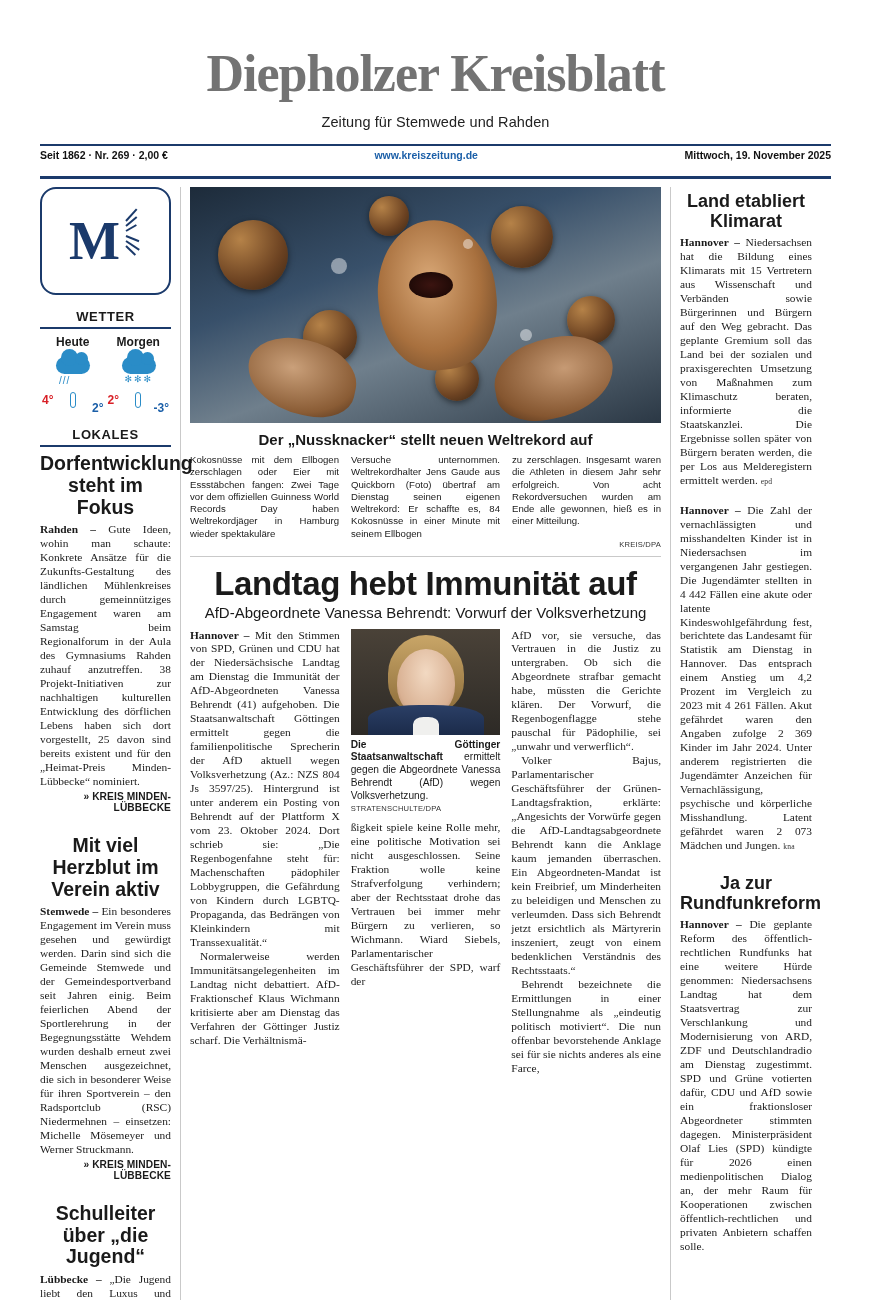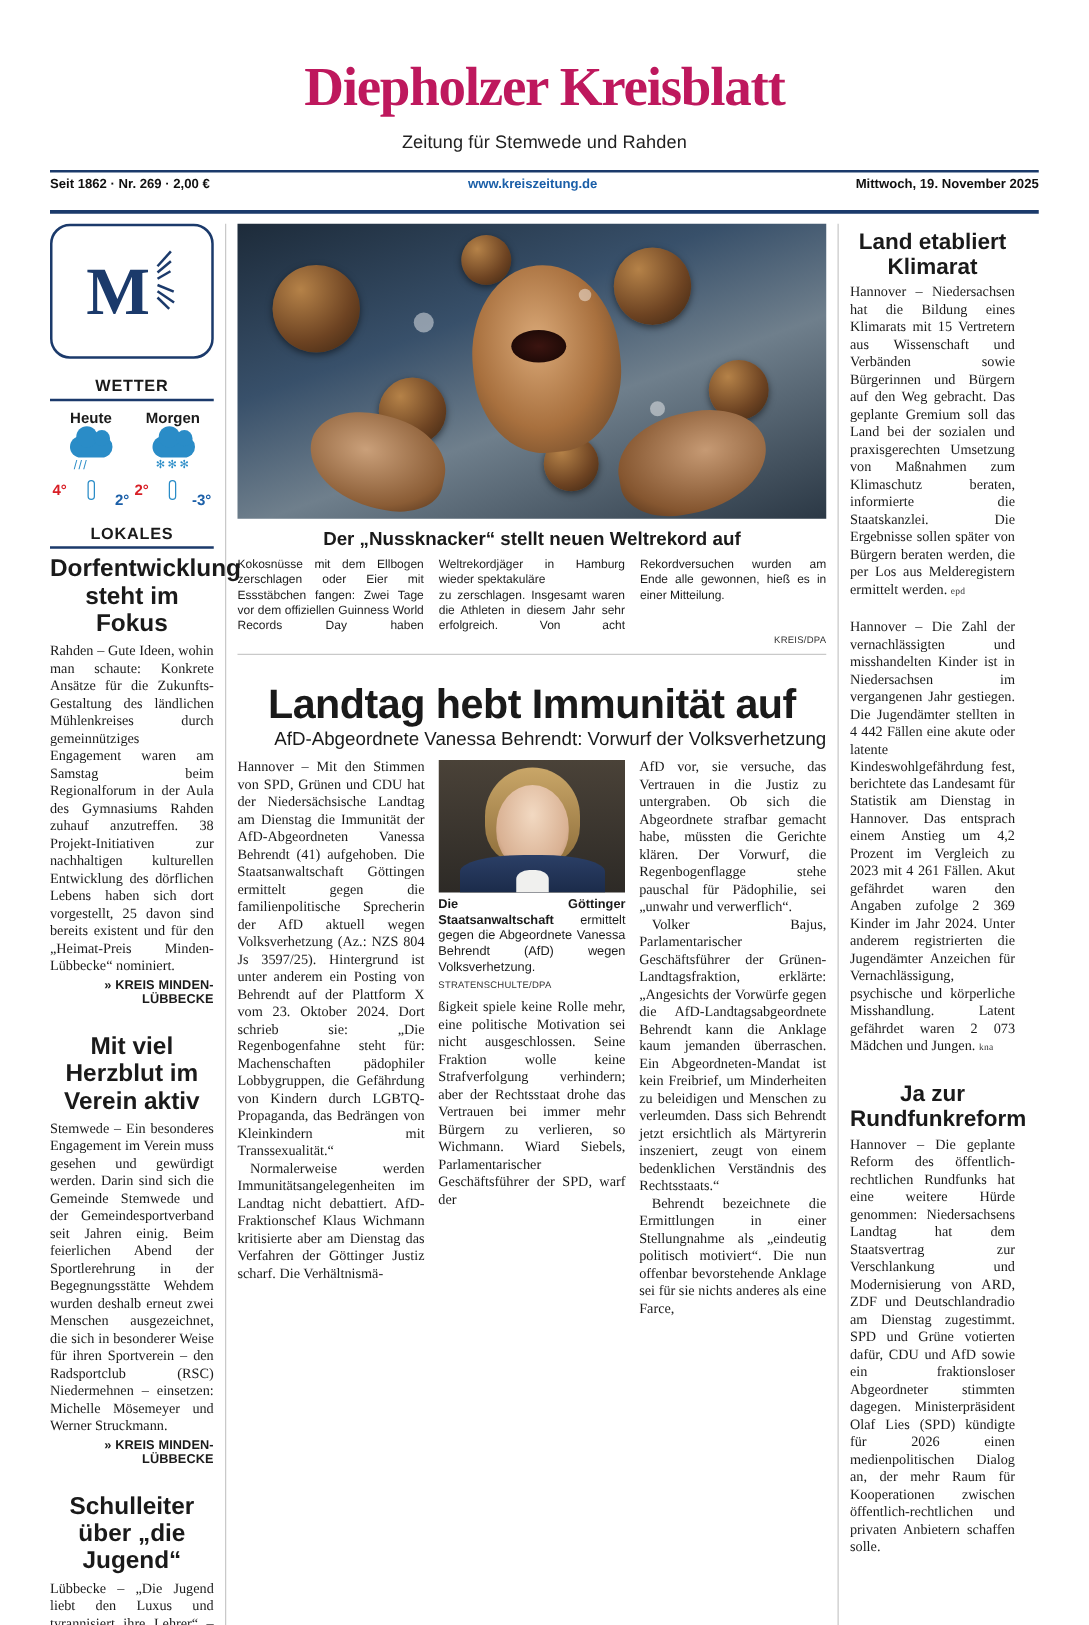--- a/index.html
+++ b/index.html
@@ -9,22 +9,22 @@
     font-family: "Liberation Sans", sans-serif;
     color: #1a1a1a;
     overflow: hidden;
   }
   .page { width: 871px; height: 1300px; padding: 0 40px; position: relative; }
 
   
   .masthead { text-align: center; padding-top: 48px; }
   .masthead-title {
     font-family: "Liberation Serif", serif;
-    font-size: 44px; font-weight: 700; letter-spacing: -1px;
-    line-height: 1.0; color: #be185d;
+    font-size: 52px; font-weight: 700; letter-spacing: -1px;
+    line-height: 1.0; color: #737373;
   }
   .masthead-sub {
     font-size: 14.5px; font-weight: 400; color: #222;
     margin-top: 14px; letter-spacing: .1px;
   }
   .rule-thick { border-top: 2px solid #1b3a6b; margin-top: 14px; }
   .infobar {
     display: flex; justify-content: space-between; align-items: center;
     font-size: 10.5px; font-weight: 700; color: #111;
     padding: 3px 0 15px 0;
@@ -95,21 +95,21 @@
   }
   .hl-md {
     font-size: 18px; font-weight: 700; line-height: 1.12;
     text-align: center; margin: 4px 0 5px;
   }
   .serif-body {
     font-family: "Liberation Serif", serif;
     font-size: 11.4px; line-height: 1.225; text-align: justify;
     hyphens: auto; -webkit-hyphens: auto;
   }
-  .serif-body b, .lead { font-weight: 400; }
+  .serif-body b, .lead { font-weight: 700; }
   .credit-line {
     text-align: right; font-size: 10.2px; font-weight: 700;
     letter-spacing: .1px; margin-top: 2px;
   }
   .agency { font-size: 7.6px; letter-spacing: .2px; color:#333; }
   .art-gap { height: 16px; }
   .art-rule { border-top: 1px solid #c9c9c9; margin: 7px 0 7px; }
 
   
   .hero {
@@ -155,24 +155,24 @@
   }
   .three-col {
     column-count: 3; column-gap: 12px;
     font-size: 9.6px; line-height: 1.28; text-align: justify;
     font-family: "Liberation Sans", sans-serif;
   }
 
   
   .big-hl {
     font-size: 33px; font-weight: 700; text-align: center;
-    line-height: 1.05; margin: 22px 0 2px; letter-spacing: -.4px;
+    line-height: 1.05; margin: 10px 0 2px; letter-spacing: -.4px;
   }
   .big-sub {
-    font-size: 15px; font-weight: 400; text-align: right;
+    font-size: 15px; font-weight: 400; text-align: center;
     margin-bottom: 8px;
   }
   .two-col-3 { display: flex; gap: 11px; }
   .tc { flex: 1 1 0; min-width: 0; }
 
   .portrait {
     width: 100%; height: 106px; margin-bottom: 4px; position: relative;
     overflow: hidden; background: linear-gradient(180deg,#4a4238 0%, #2d2a26 100%);
   }
   .portrait .p-hair {
@@ -306,20 +306,21 @@
         <div class="splash" style="width:16px;height:16px;left:30%;top:30%"></div>
         <div class="splash" style="width:10px;height:10px;left:58%;top:22%"></div>
         <div class="splash" style="width:12px;height:12px;left:70%;top:60%"></div>
         <div class="h-hand"></div>
         <div class="h-hand2"></div>
       </div>
 
       <div class="hero-caption">Der „Nussknacker“ stellt neuen Weltrekord auf</div>
       <div class="three-col">
         <p>Kokosnüsse mit dem Ellbogen zerschlagen oder Eier mit Essstäbchen fangen: Zwei Tage vor dem offiziellen Guinness World Records Day haben Weltrekordjäger in Hamburg wieder spektakuläre</p>
+        <p>Versuche unternommen. Weltrekordhalter Jens Gaude aus Quickborn (Foto) übertraf am Dienstag seinen eigenen Weltrekord: Er schaffte es, 84 Kokosnüsse in einer Minute mit seinem Ellbogen</p>
         <p>zu zerschlagen. Insgesamt waren die Athleten in diesem Jahr sehr erfolgreich. Von acht Rekordversuchen wurden am Ende alle gewonnen, hieß es in einer Mitteilung.</p>
       </div>
       <div class="agency" style="text-align:right">KREIS/DPA</div>
 
       <div class="art-rule"></div>
 
       <div>
         <div class="big-hl">Landtag hebt Immunität auf</div>
         <div class="big-sub">AfD-Abgeordnete Vanessa Behrendt: Vorwurf der Volksverhetzung</div>
 

